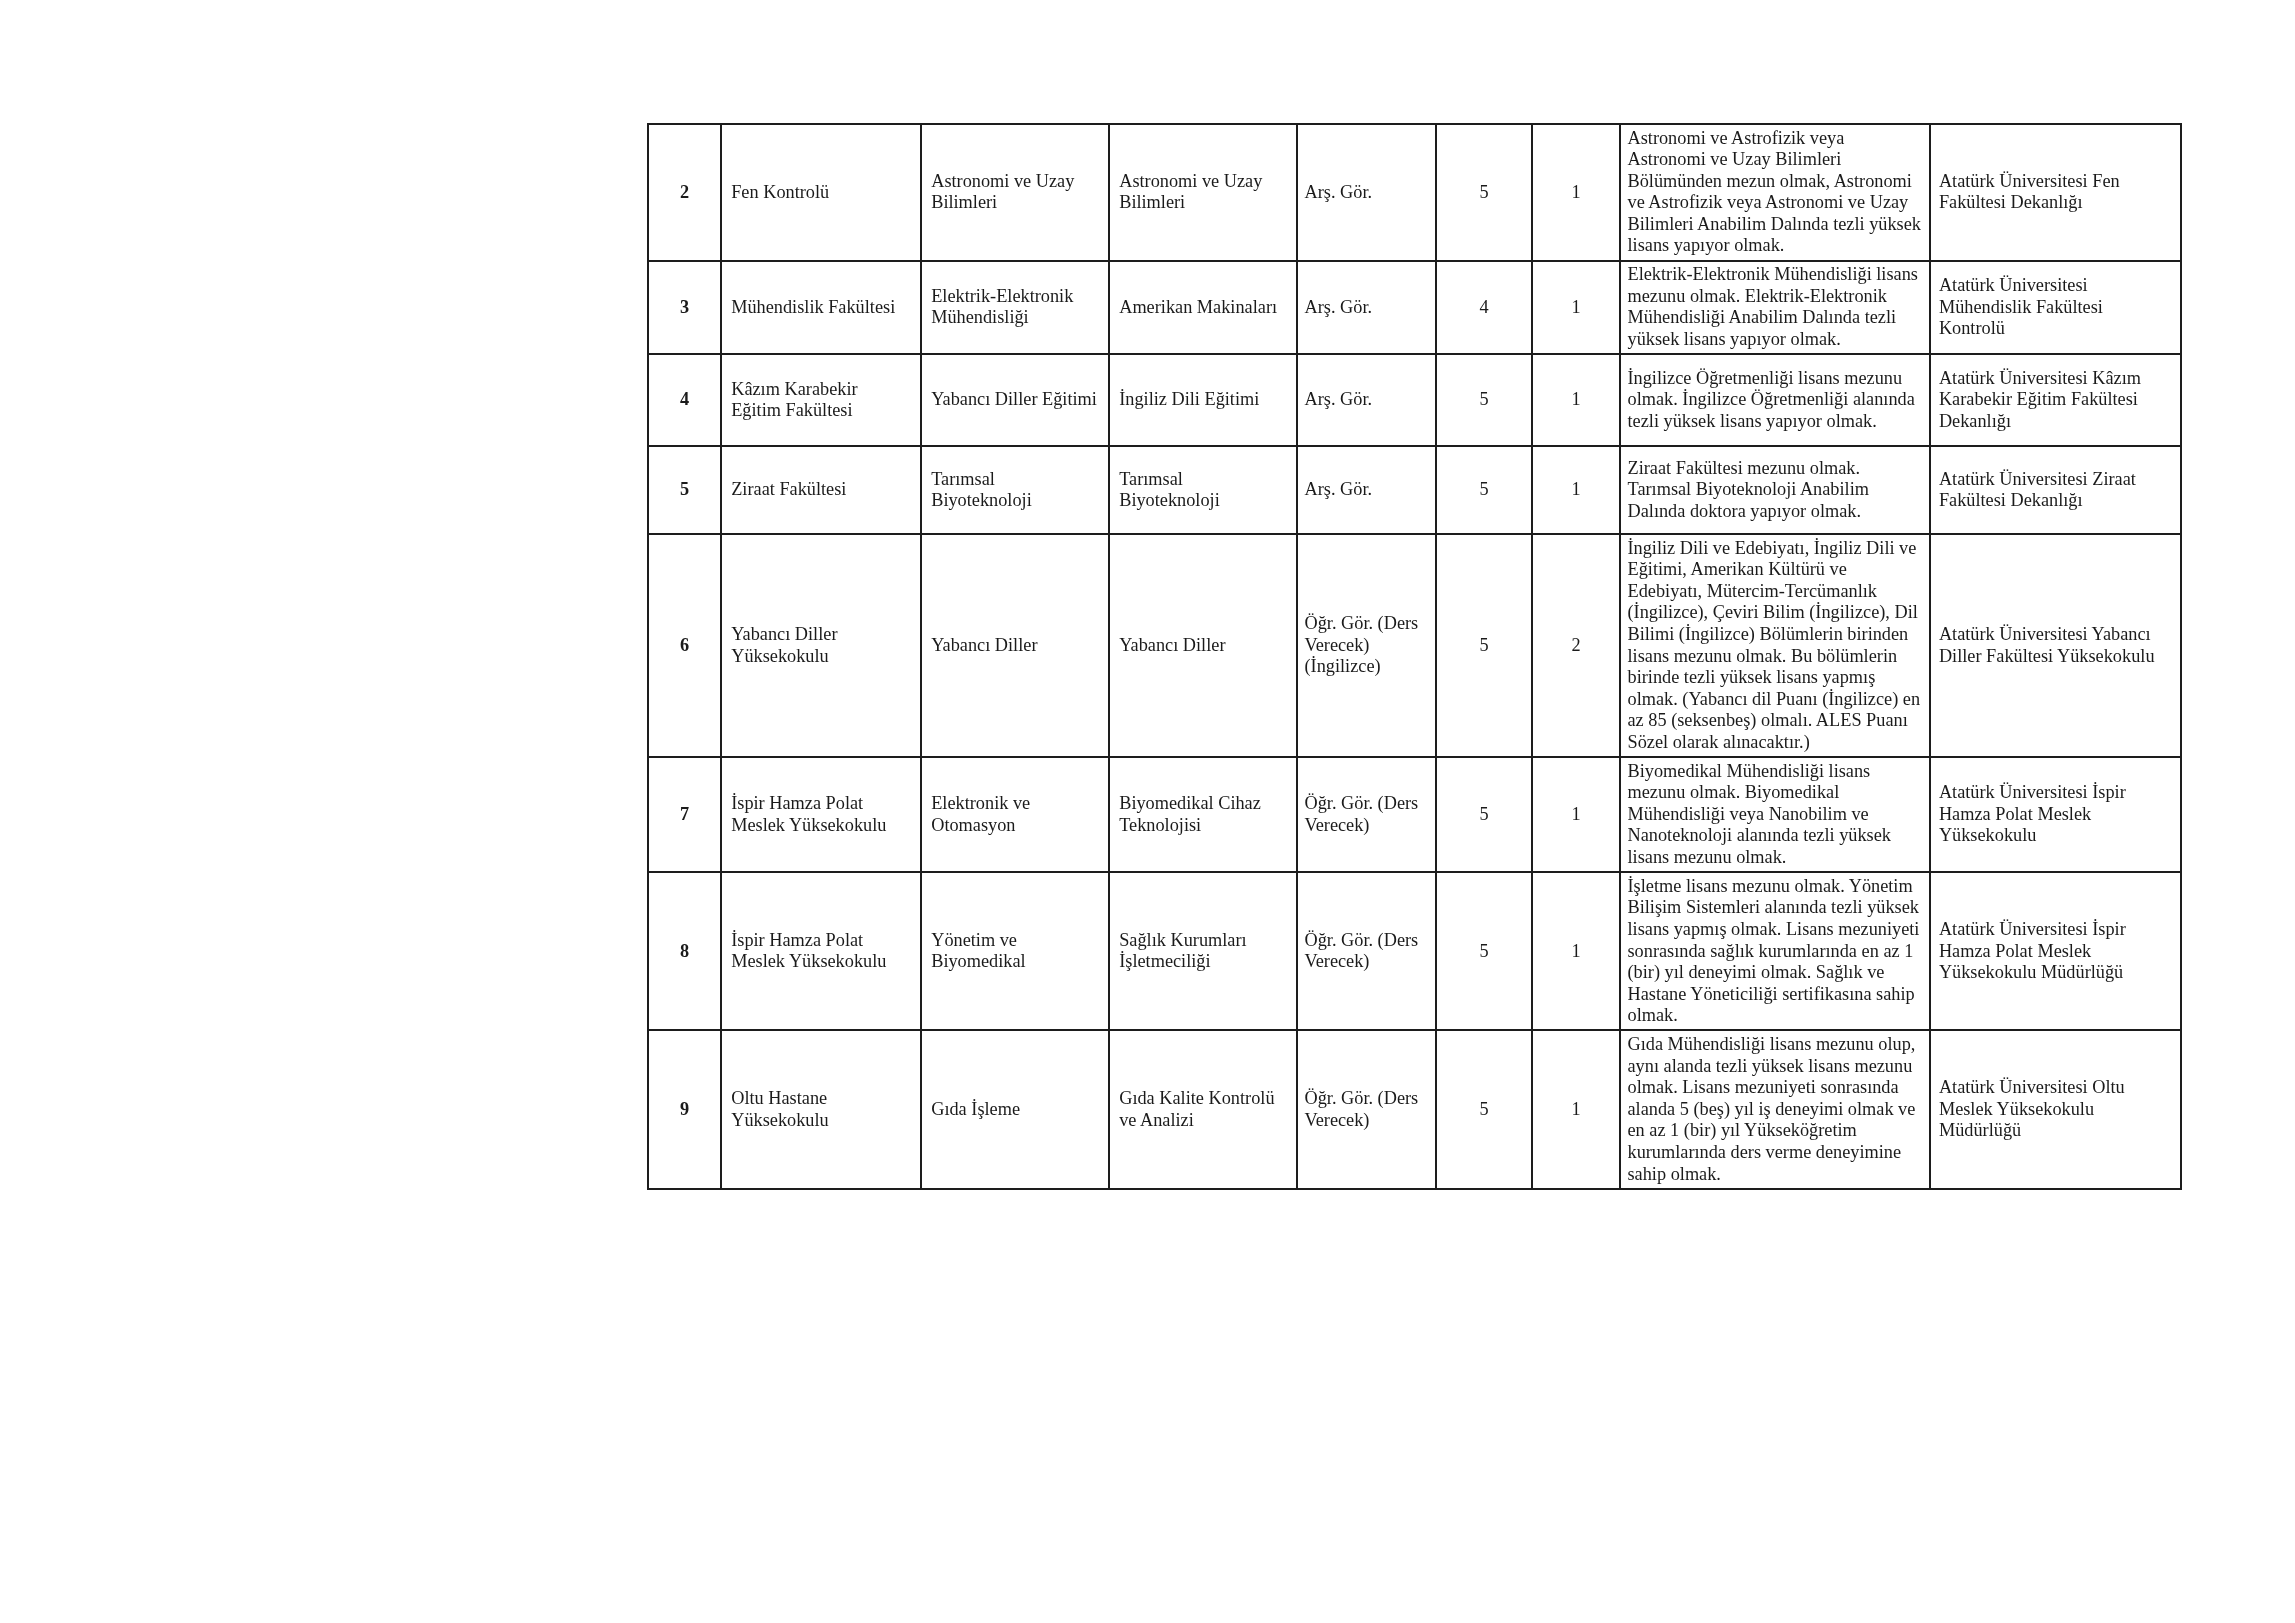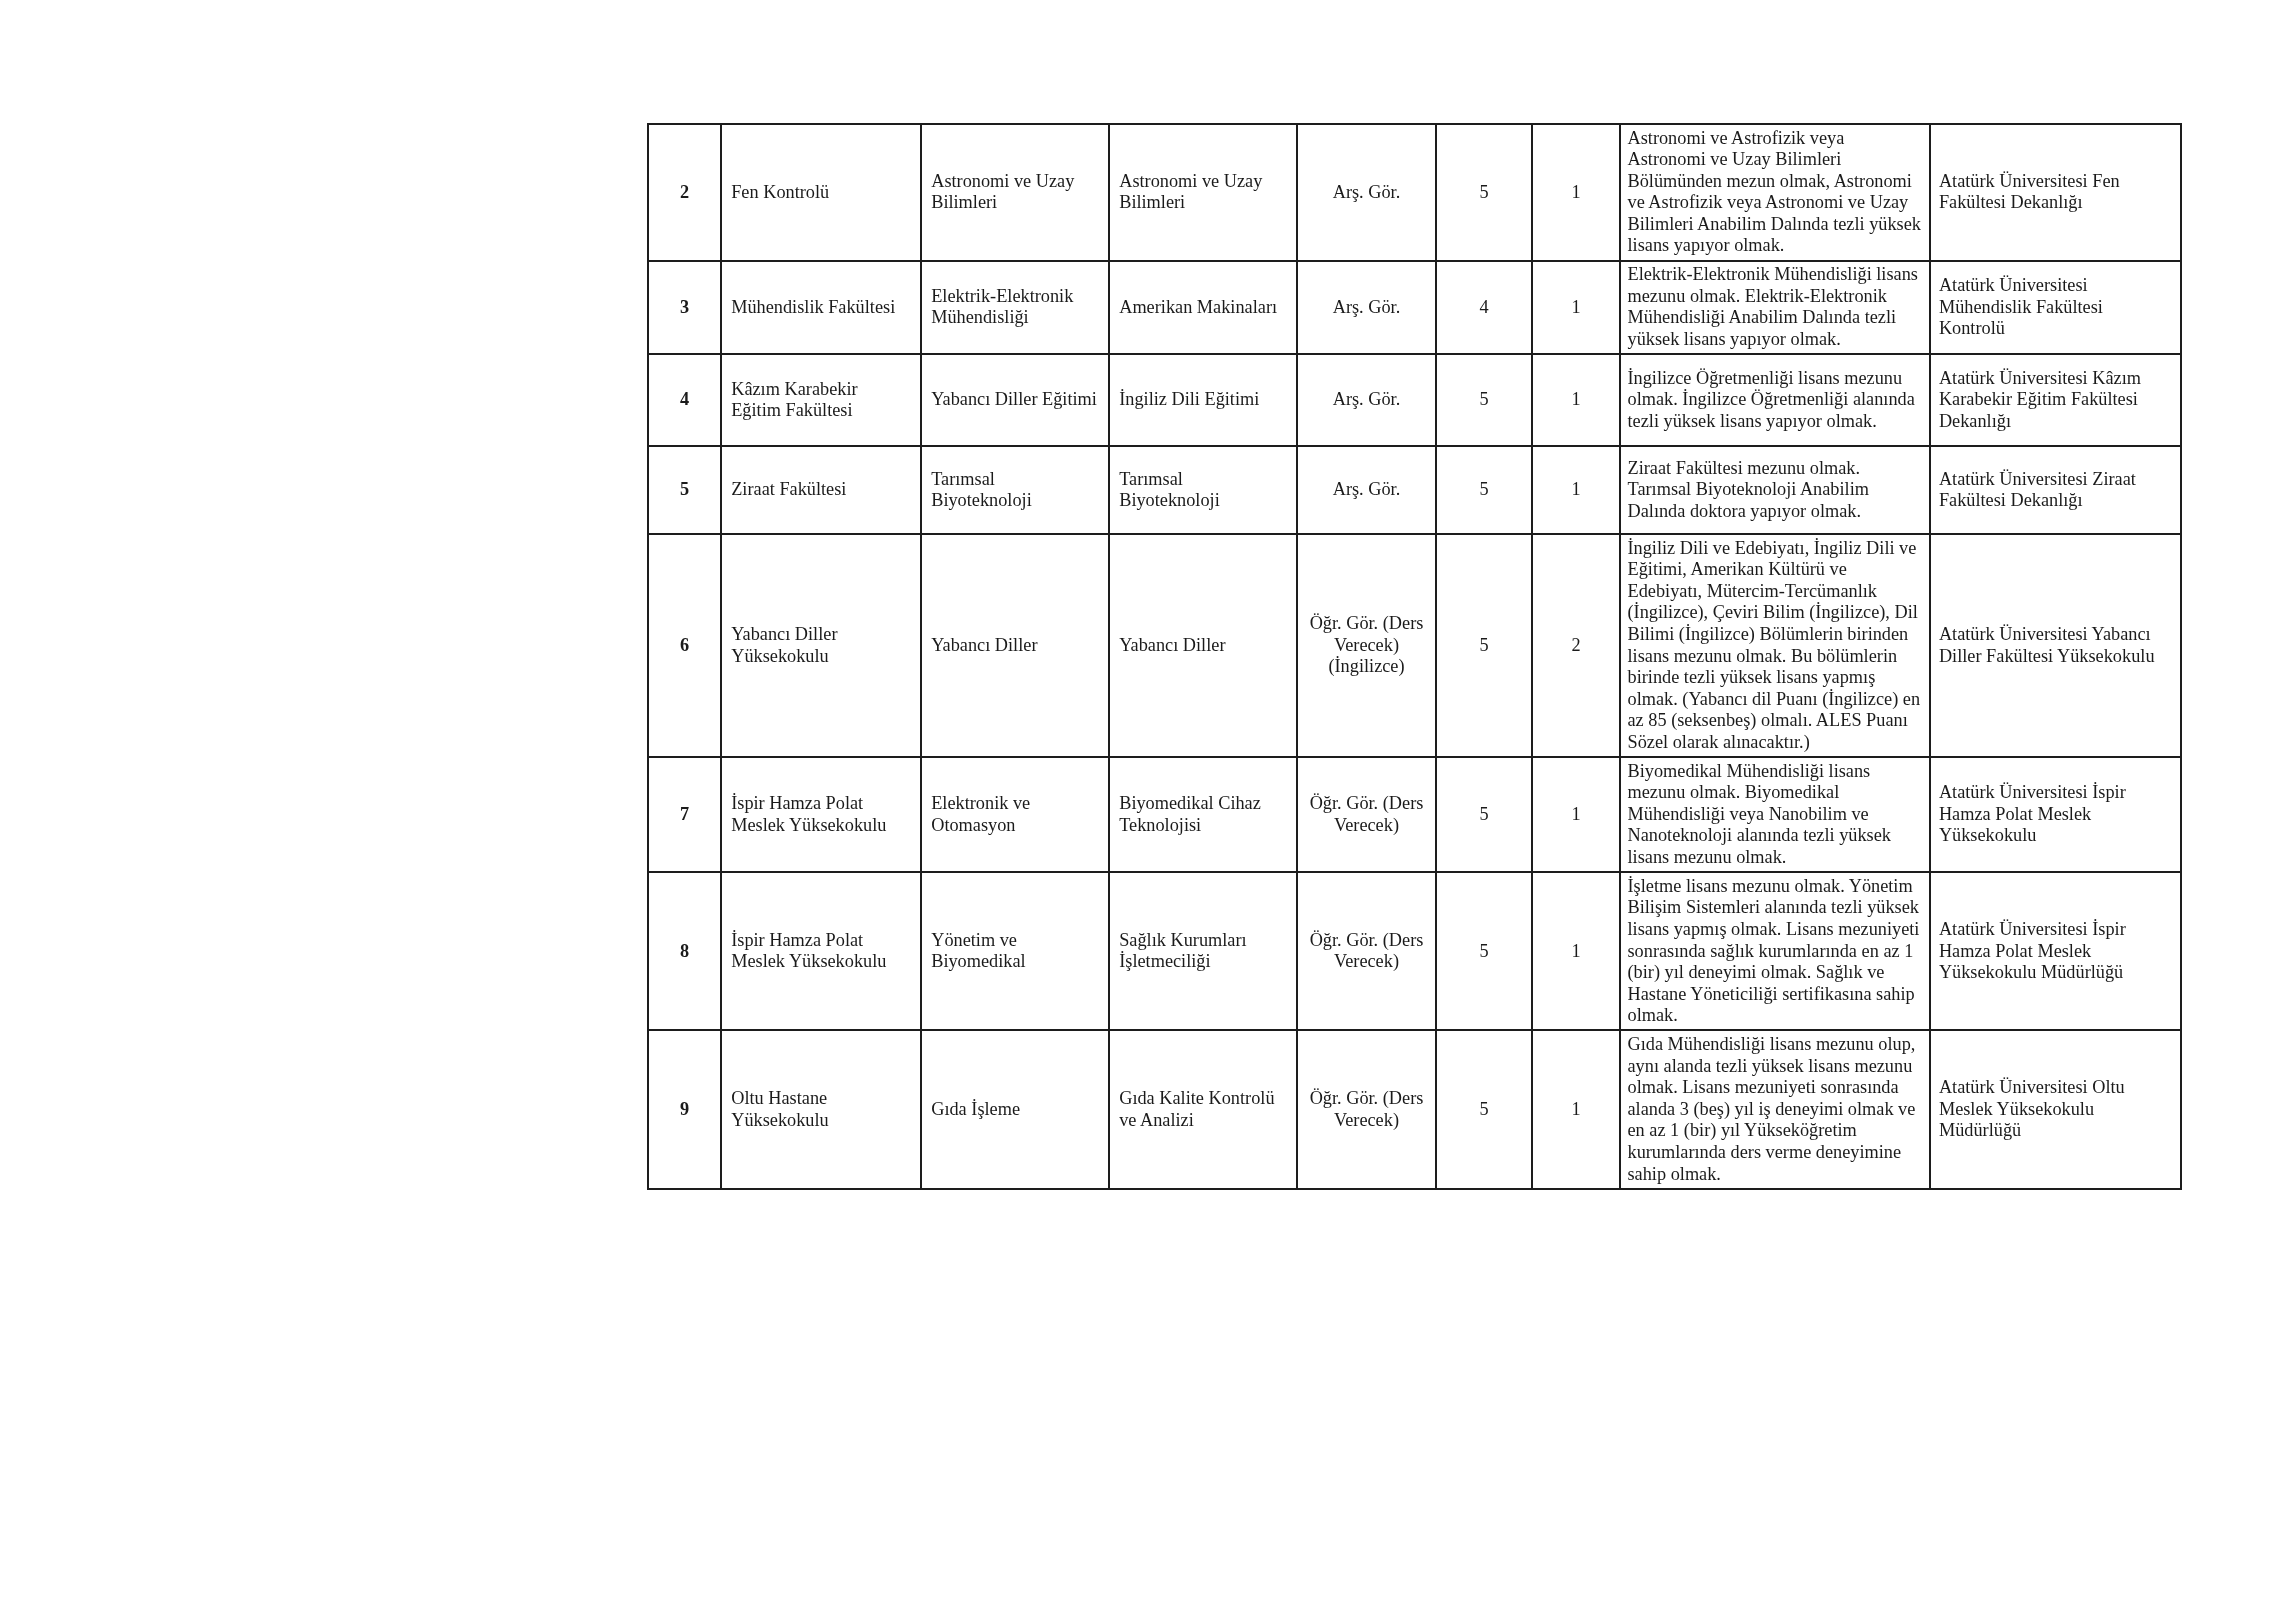--- a/index.html
+++ b/index.html
@@ -61,21 +61,21 @@
   
   td.c-no {
     text-align: center;
     font-weight: bold;
   }
   td.c-fac, td.c-dep, td.c-prog {
     text-align: left;
     padding: 0 9.2px;
   }
   td.c-title {
-    text-align: center;
+    text-align: left;
     padding: 0 6.5px;
   }
   td.c-grade, td.c-quota {
     text-align: center;
   }
   td.c-req {
     text-align: left;
     padding: 2.6px 6.5px;
     font-size: 15.7px;
     line-height: 1.13;
@@ -180,19 +180,19 @@
         <td class="c-apply">Atatürk Üniversitesi İspir Hamza Polat Meslek Yüksekokulu Müdürlüğü</td>
       </tr>
       <tr class="r-9">
         <td class="c-no">9</td>
         <td class="c-fac">Oltu Hastane Yüksekokulu</td>
         <td class="c-dep">Gıda İşleme</td>
         <td class="c-prog">Gıda Kalite Kontrolü ve Analizi</td>
         <td class="c-title">Öğr. Gör. (Ders Verecek)</td>
         <td class="c-grade">5</td>
         <td class="c-quota">1</td>
-        <td class="c-req">Gıda Mühendisliği lisans mezunu olup, aynı alanda tezli yüksek lisans mezunu olmak. Lisans mezuniyeti sonrasında alanda 3 (beş) yıl iş deneyimi olmak ve en az 1 (bir) yıl Yükseköğretim kurumlarında ders verme deneyimine sahip olmak.</td>
+        <td class="c-req">Gıda Mühendisliği lisans mezunu olup, aynı alanda tezli yüksek lisans mezunu olmak. Lisans mezuniyeti sonrasında alanda 5 (beş) yıl iş deneyimi olmak ve en az 1 (bir) yıl Yükseköğretim kurumlarında ders verme deneyimine sahip olmak.</td>
         <td class="c-apply">Atatürk Üniversitesi Oltu Meslek Yüksekokulu Müdürlüğü</td>
       </tr>
     </tbody>
   </table>
 </div>
 
 
 </body></html>

